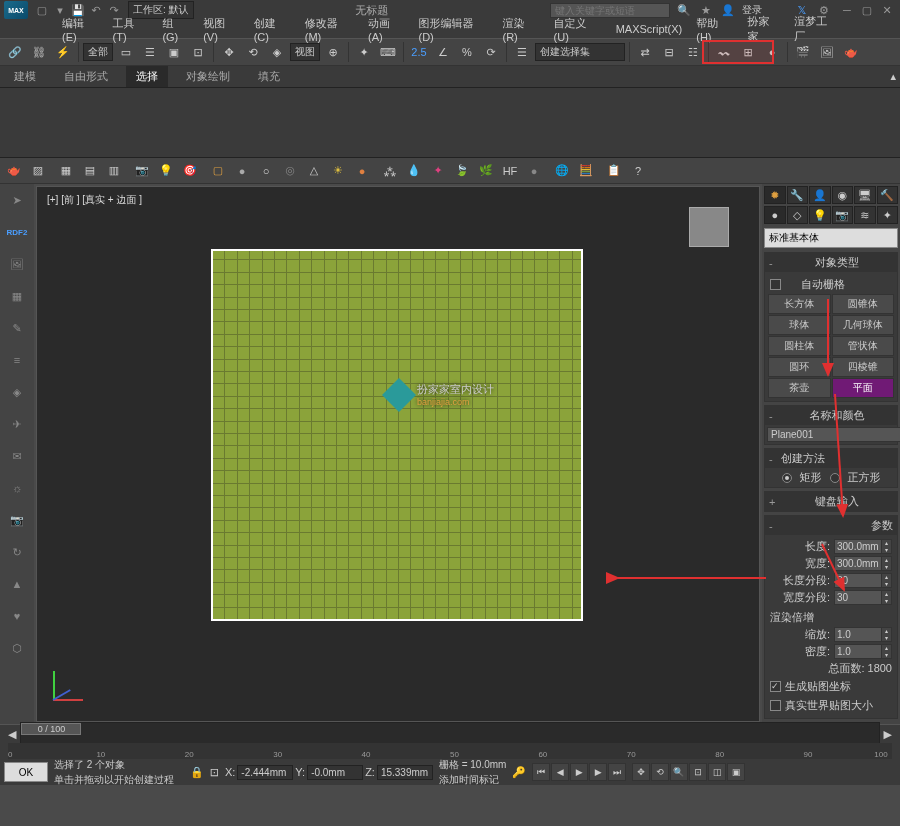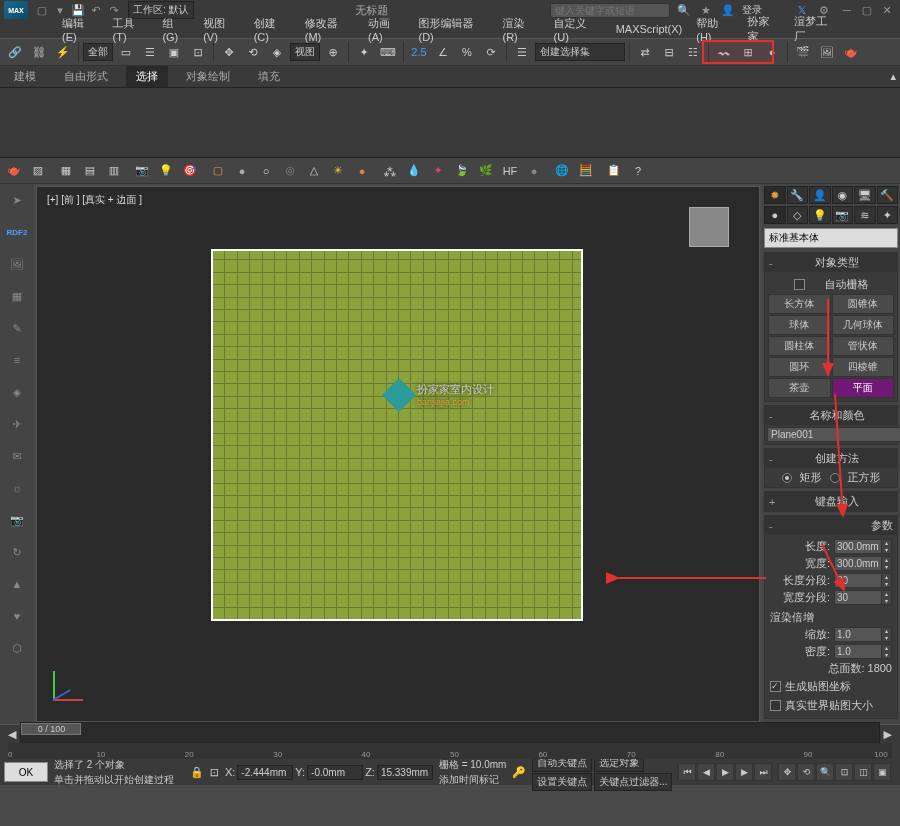--- a/index.html
+++ b/index.html
@@ -49,21 +49,21 @@
 .rp-tab.active{background:#2a2a2a}
 .rp-subtabs{display:flex;gap:1px;margin-bottom:4px}
 .rp-dropdown{background:#ddd;color:#000;border:1px solid #888;padding:2px 4px;font-size:10px;margin-bottom:4px}
 .rollout{border:1px solid #333;margin-bottom:3px;background:#3a3a3a}
 .rollout-header{background:#333;padding:2px 4px;font-size:10px;display:flex;align-items:center;gap:4px;cursor:pointer}
 .rollout-header .exp{width:8px;color:#999}
 .rollout-body{padding:3px}
 .obj-grid{display:grid;grid-template-columns:1fr 1fr;gap:1px}
 .obj-btn{background:#4a4a4a;border:1px solid #333;padding:2px;text-align:center;font-size:10px;cursor:pointer;color:#ccc}
 .obj-btn.active{background:#701a75;color:#fff}
-.autogrid{display:flex;align-items:center;justify-content:center;gap:20px;padding:2px;font-size:10px}
+.autogrid{display:flex;align-items:center;gap:20px;padding:2px;font-size:10px}
 .cb{width:11px;height:11px;border:1px solid #888;background:#333}
 .cb.checked::after{content:"✓";color:#ccc;font-size:9px;display:block;line-height:9px}
 .name-row{display:flex;gap:2px;padding:2px}
 .name-input{flex:1;background:#555;border:1px solid #333;padding:1px 3px;font-size:10px;color:#ccc}
 .radio-row{display:flex;gap:8px;padding:2px;font-size:10px;align-items:center;justify-content:center}
 .radio{width:10px;height:10px;border:1px solid #888;border-radius:50%;background:#333}
 .radio.checked::after{content:"";display:block;width:4px;height:4px;background:#ccc;border-radius:50%;margin:2px}
 .param-row{display:flex;align-items:center;gap:4px;padding:1px 2px;font-size:10px;justify-content:flex-end}
 .param-row .plabel{color:#ccc}
 .spinner{display:flex;background:#555;border:1px solid #333;height:15px}
@@ -310,21 +310,21 @@
         </div>
       <div class="rollout-body name-row">
         <input class="name-input" value="Plane001" style="">
 
       </div>
     </div>
 
     <div class="rollout">
       <div class="rollout-header">
           <span class="exp">-</span>
-          <span style="flex:1;text-align:center">创建方法</span>
+          <span style="flex:1;text-align:left">创建方法</span>
         </div>
       <div class="rollout-body radio-row">
         <span class="radio checked"></span>
           <span>矩形</span>
         <span class="radio"></span>
           <span>正方形</span>
       </div>
     </div>
 
     <div class="rollout">
@@ -479,30 +479,20 @@
       <span>Y:</span>
         <input class="coord-input" value="-0.0mm" style="">
       <span>Z:</span>
         <input class="coord-input" value="15.339mm" style="">
     </div>
     <div style="display:flex;flex-direction:column;gap:1px">
       <span class="status-text">栅格 = 10.0mm</span>
       <span class="status-text">添加时间标记</span>
     </div>
     <span class="tbtn">🔑</span>
-    <div style="display:flex;flex-direction:column;gap:1px">
-      <div style="display:flex;gap:2px">
-          <span class="status-drop">自动关键点</span>
-          <span class="status-drop">选定对象</span>
-        </div>
-      <div style="display:flex;gap:2px">
-          <span class="status-drop">设置关键点</span>
-          <span class="status-drop">关键点过滤器...</span>
-        </div>
-    </div>
     <div class="playback">
       <span class="pbtn">⏮</span>
       <span class="pbtn">◀</span>
       <span class="pbtn">▶</span>
       <span class="pbtn">▶</span>
       <span class="pbtn">⏭</span>
     </div>
     <div class="playback">
       <span class="pbtn">✥</span>
       <span class="pbtn">⟲</span>

